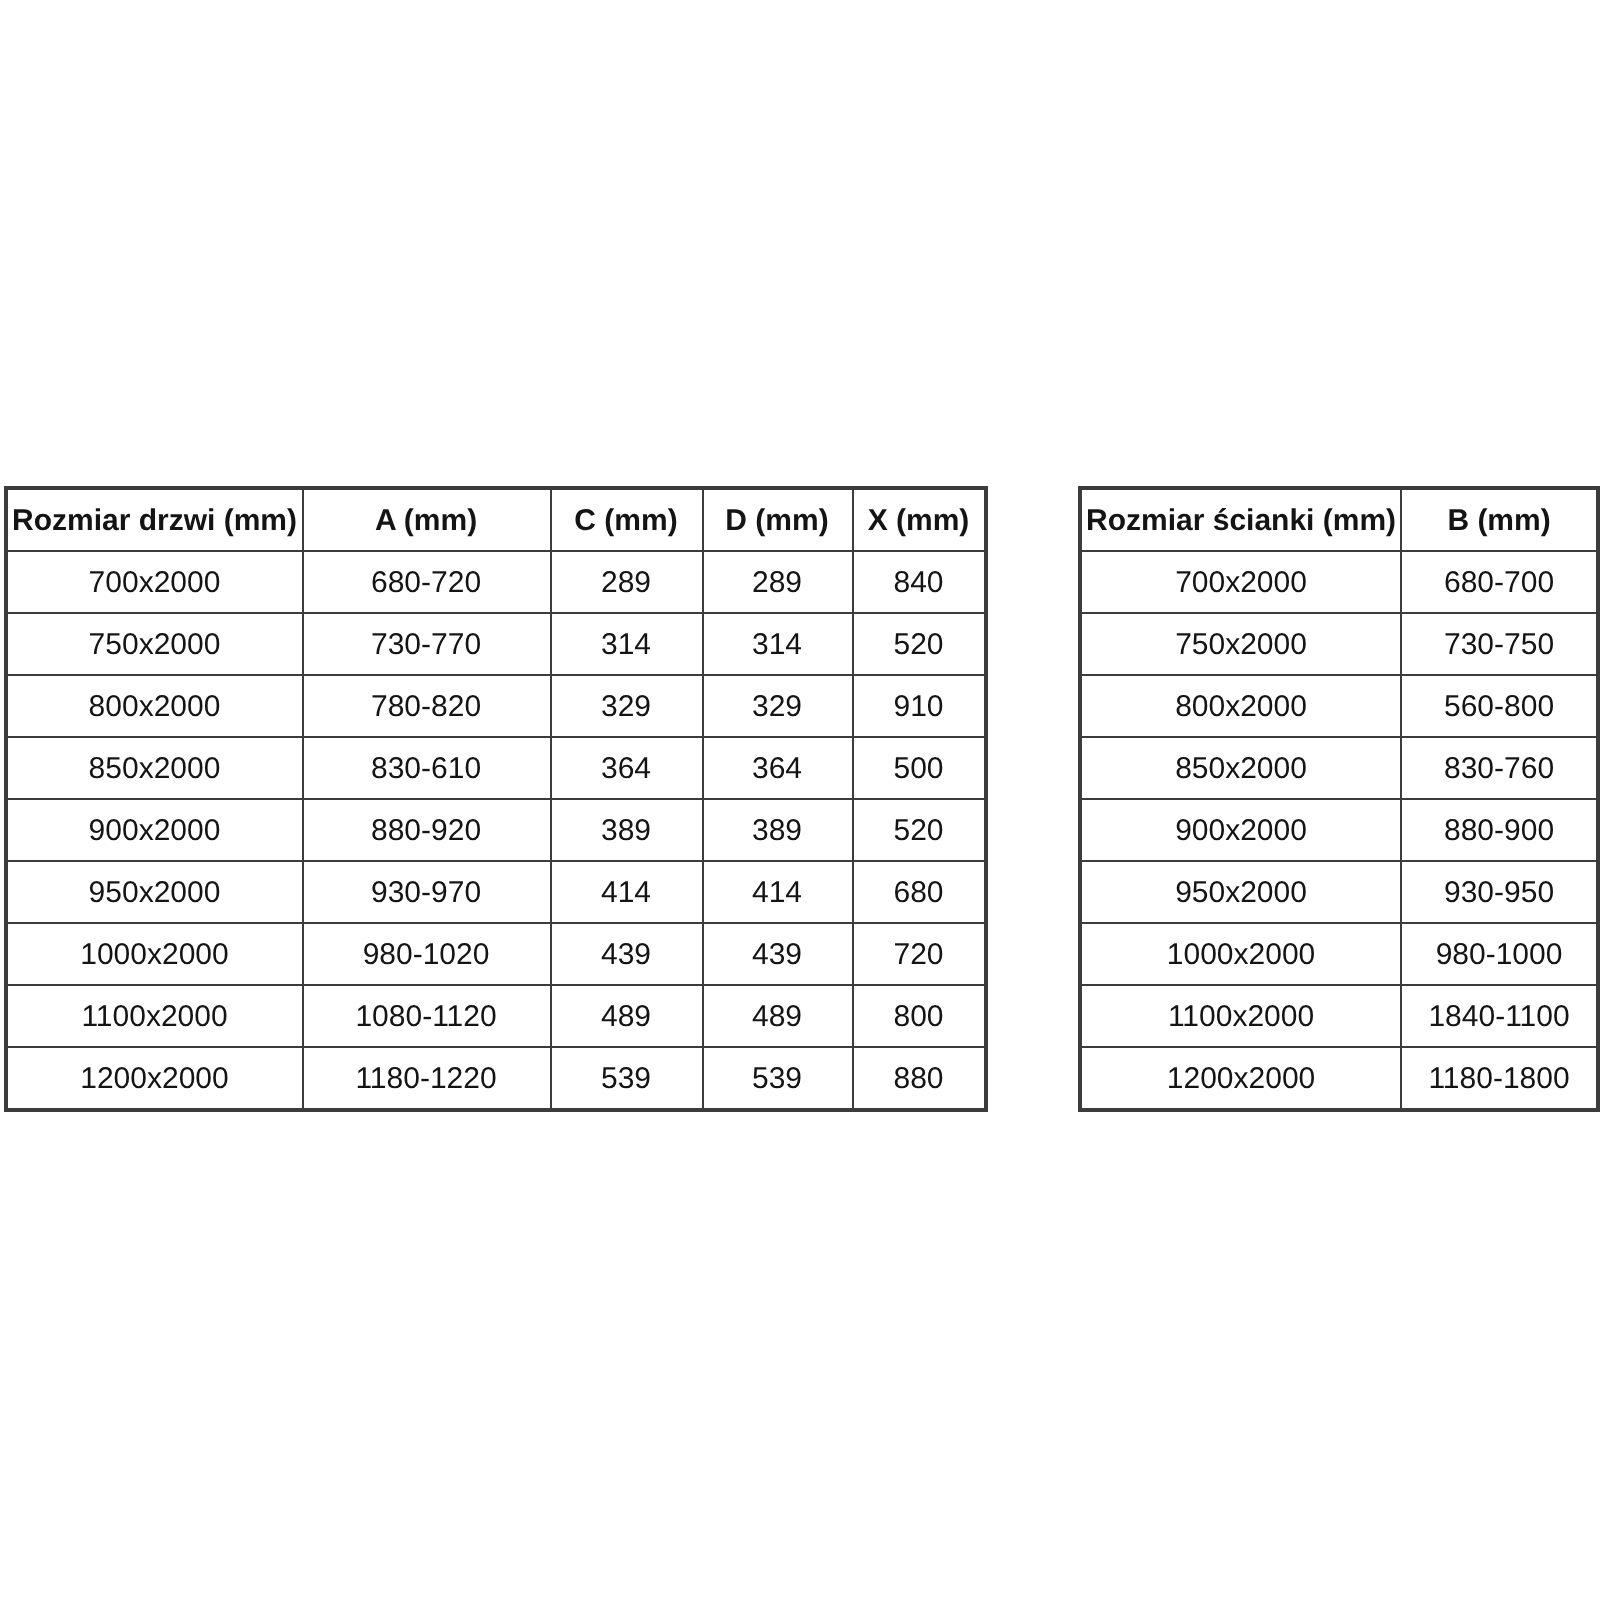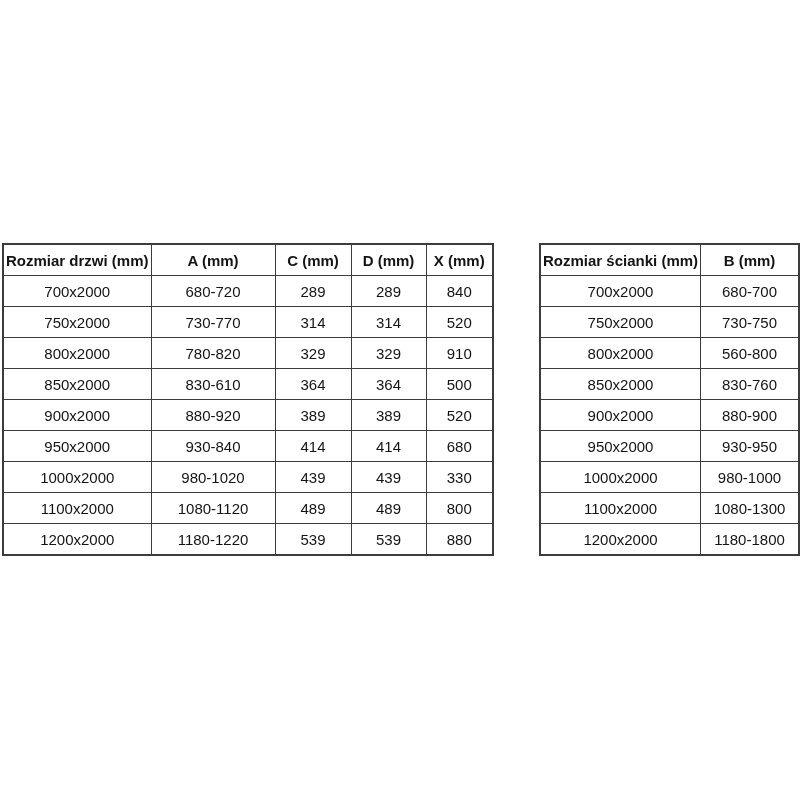--- a/index.html
+++ b/index.html
@@ -103,31 +103,31 @@
         </tr>
         <tr>
           <td>900x2000</td>
           <td>880-920</td>
           <td>389</td>
           <td>389</td>
           <td>520</td>
         </tr>
         <tr>
           <td>950x2000</td>
-          <td>930-840</td>
+          <td>930-970</td>
           <td>414</td>
           <td>414</td>
           <td>680</td>
         </tr>
         <tr>
           <td>1000x2000</td>
           <td>980-1020</td>
           <td>439</td>
           <td>439</td>
-          <td>330</td>
+          <td>720</td>
         </tr>
         <tr>
           <td>1100x2000</td>
           <td>1080-1120</td>
           <td>489</td>
           <td>489</td>
           <td>800</td>
         </tr>
         <tr>
           <td>1200x2000</td>
@@ -176,21 +176,21 @@
         <tr>
           <td>950x2000</td>
           <td>930-950</td>
         </tr>
         <tr>
           <td>1000x2000</td>
           <td>980-1000</td>
         </tr>
         <tr>
           <td>1100x2000</td>
-          <td>1080-1300</td>
+          <td>1840-1100</td>
         </tr>
         <tr>
           <td>1200x2000</td>
           <td>1180-1800</td>
         </tr>
       </tbody>
     </table>
 </div>
 
 </body></html>

